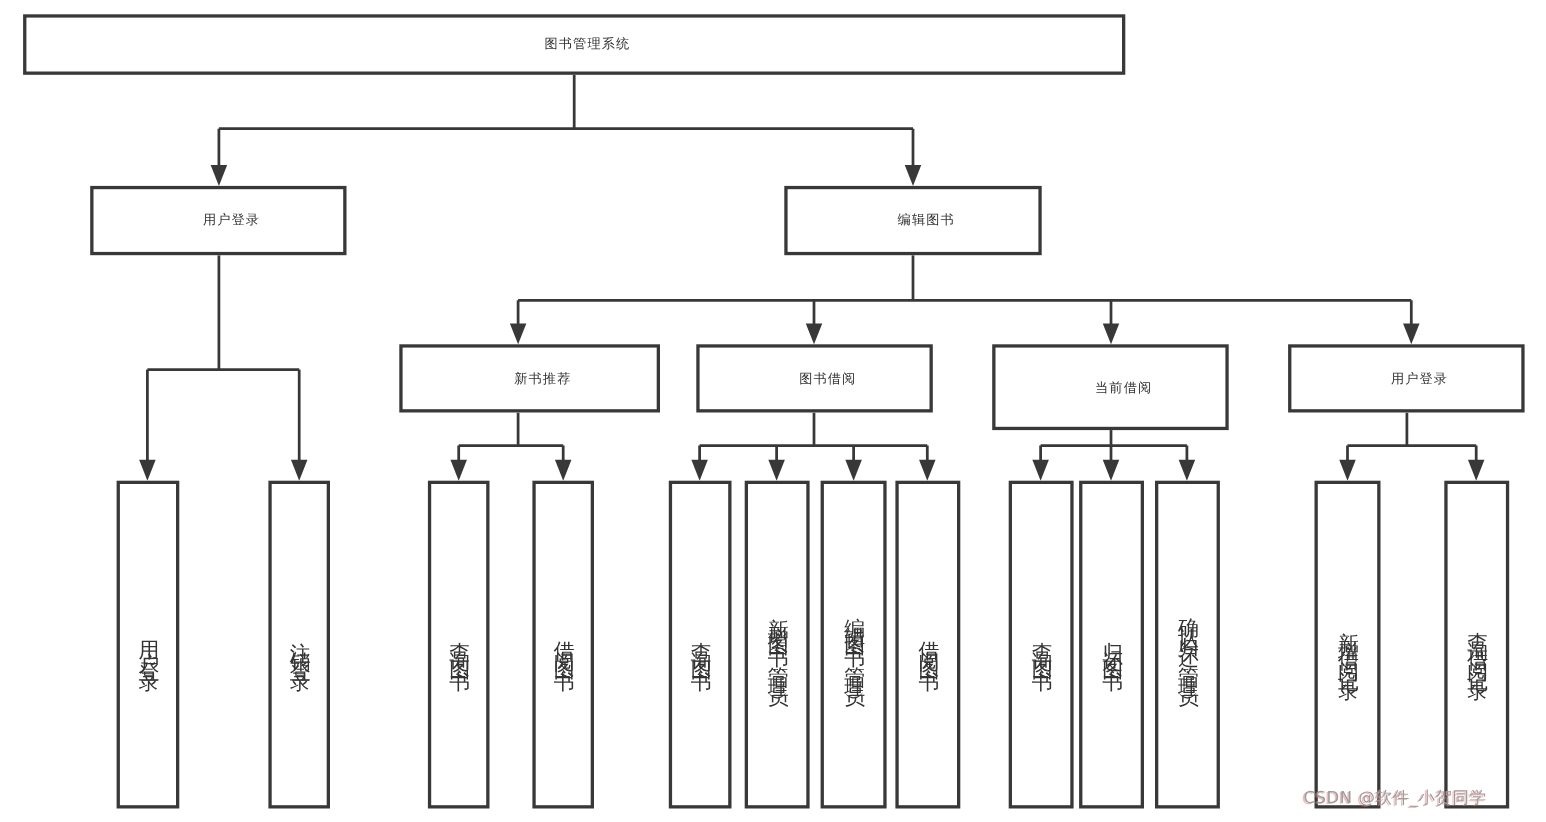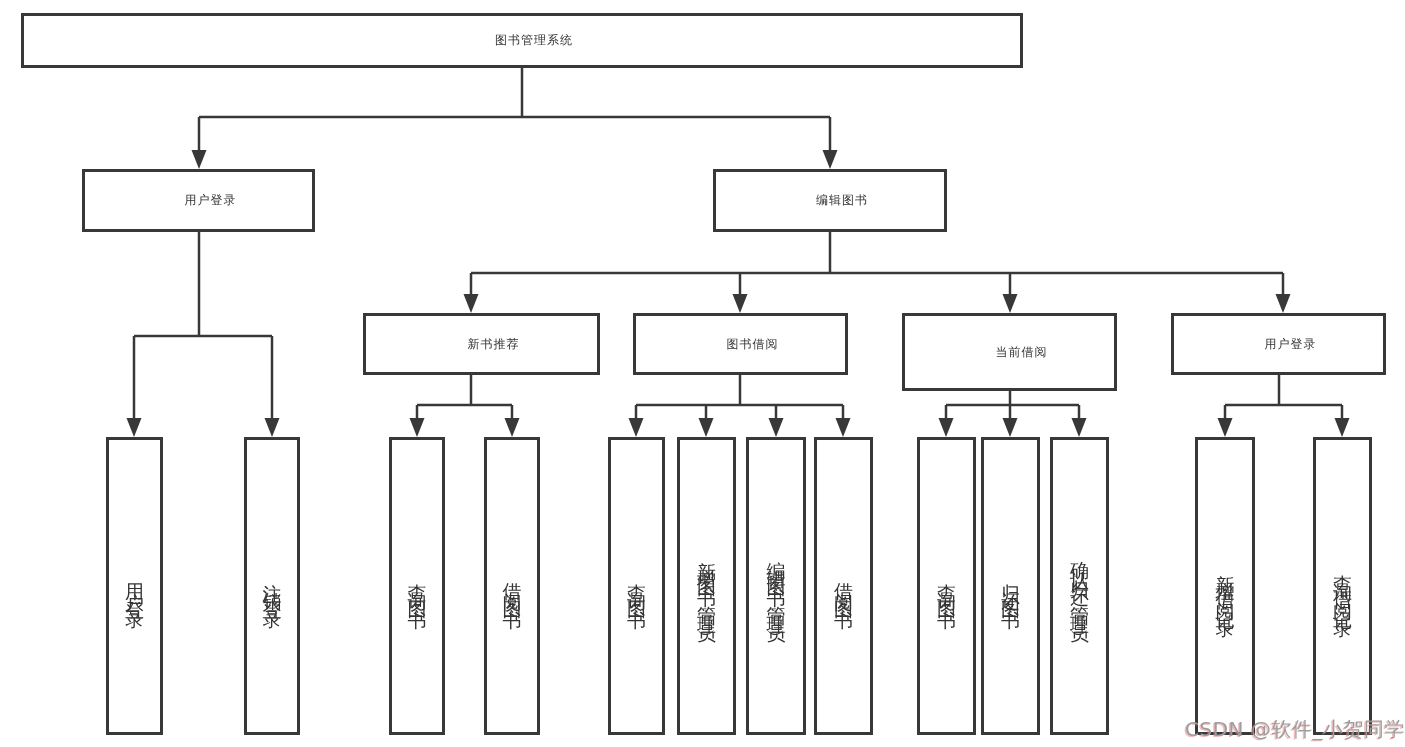--- a/index.html
+++ b/index.html
@@ -28,21 +28,21 @@
     writing-mode:vertical-rl;
     text-orientation:mixed;
     letter-spacing:9px;
     line-height:1.05;
     max-height:288px;
     white-space:nowrap;
   }
   .watermark {
     position:absolute;
     left:1185px; top:716px;
-    font-size:20px;
+    font-size:15px;
     color:#9d9d9d;
     letter-spacing:0.5px;
     white-space:nowrap;
     text-shadow:-1.5px 1px 0 rgba(228,120,120,0.5);
     z-index:5;
   }
 </style>
 </head>
 <body>
 

